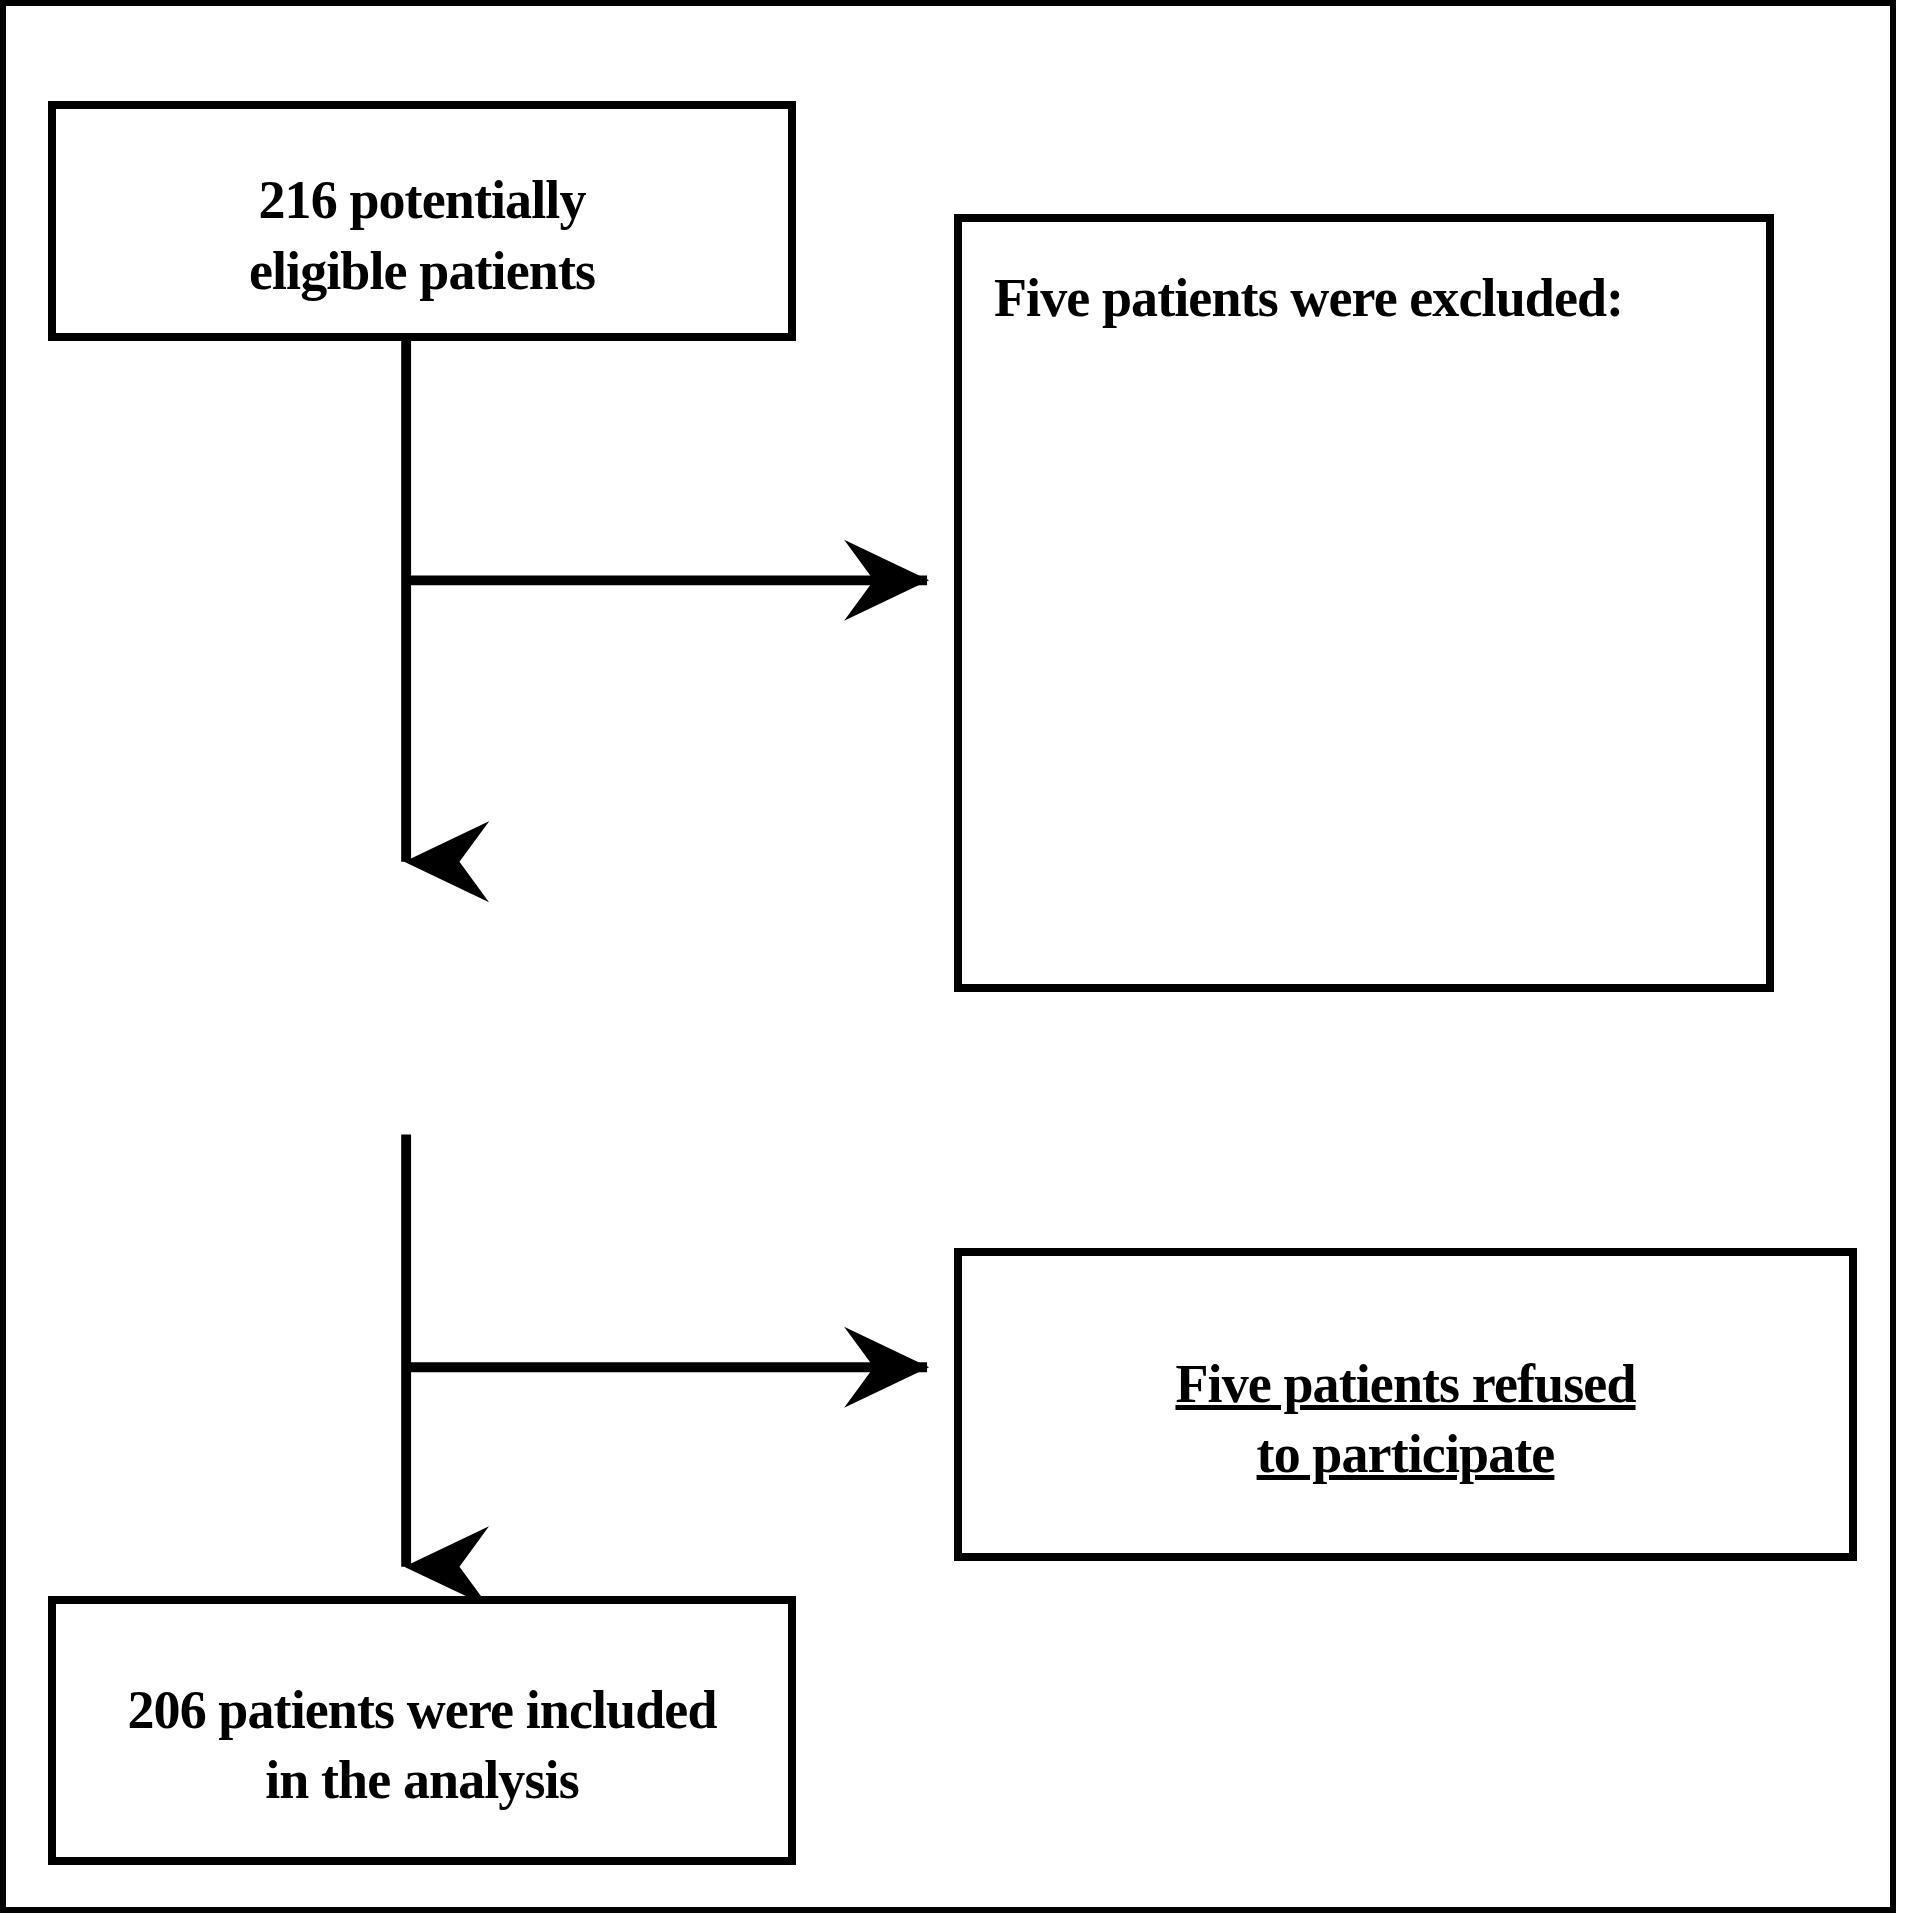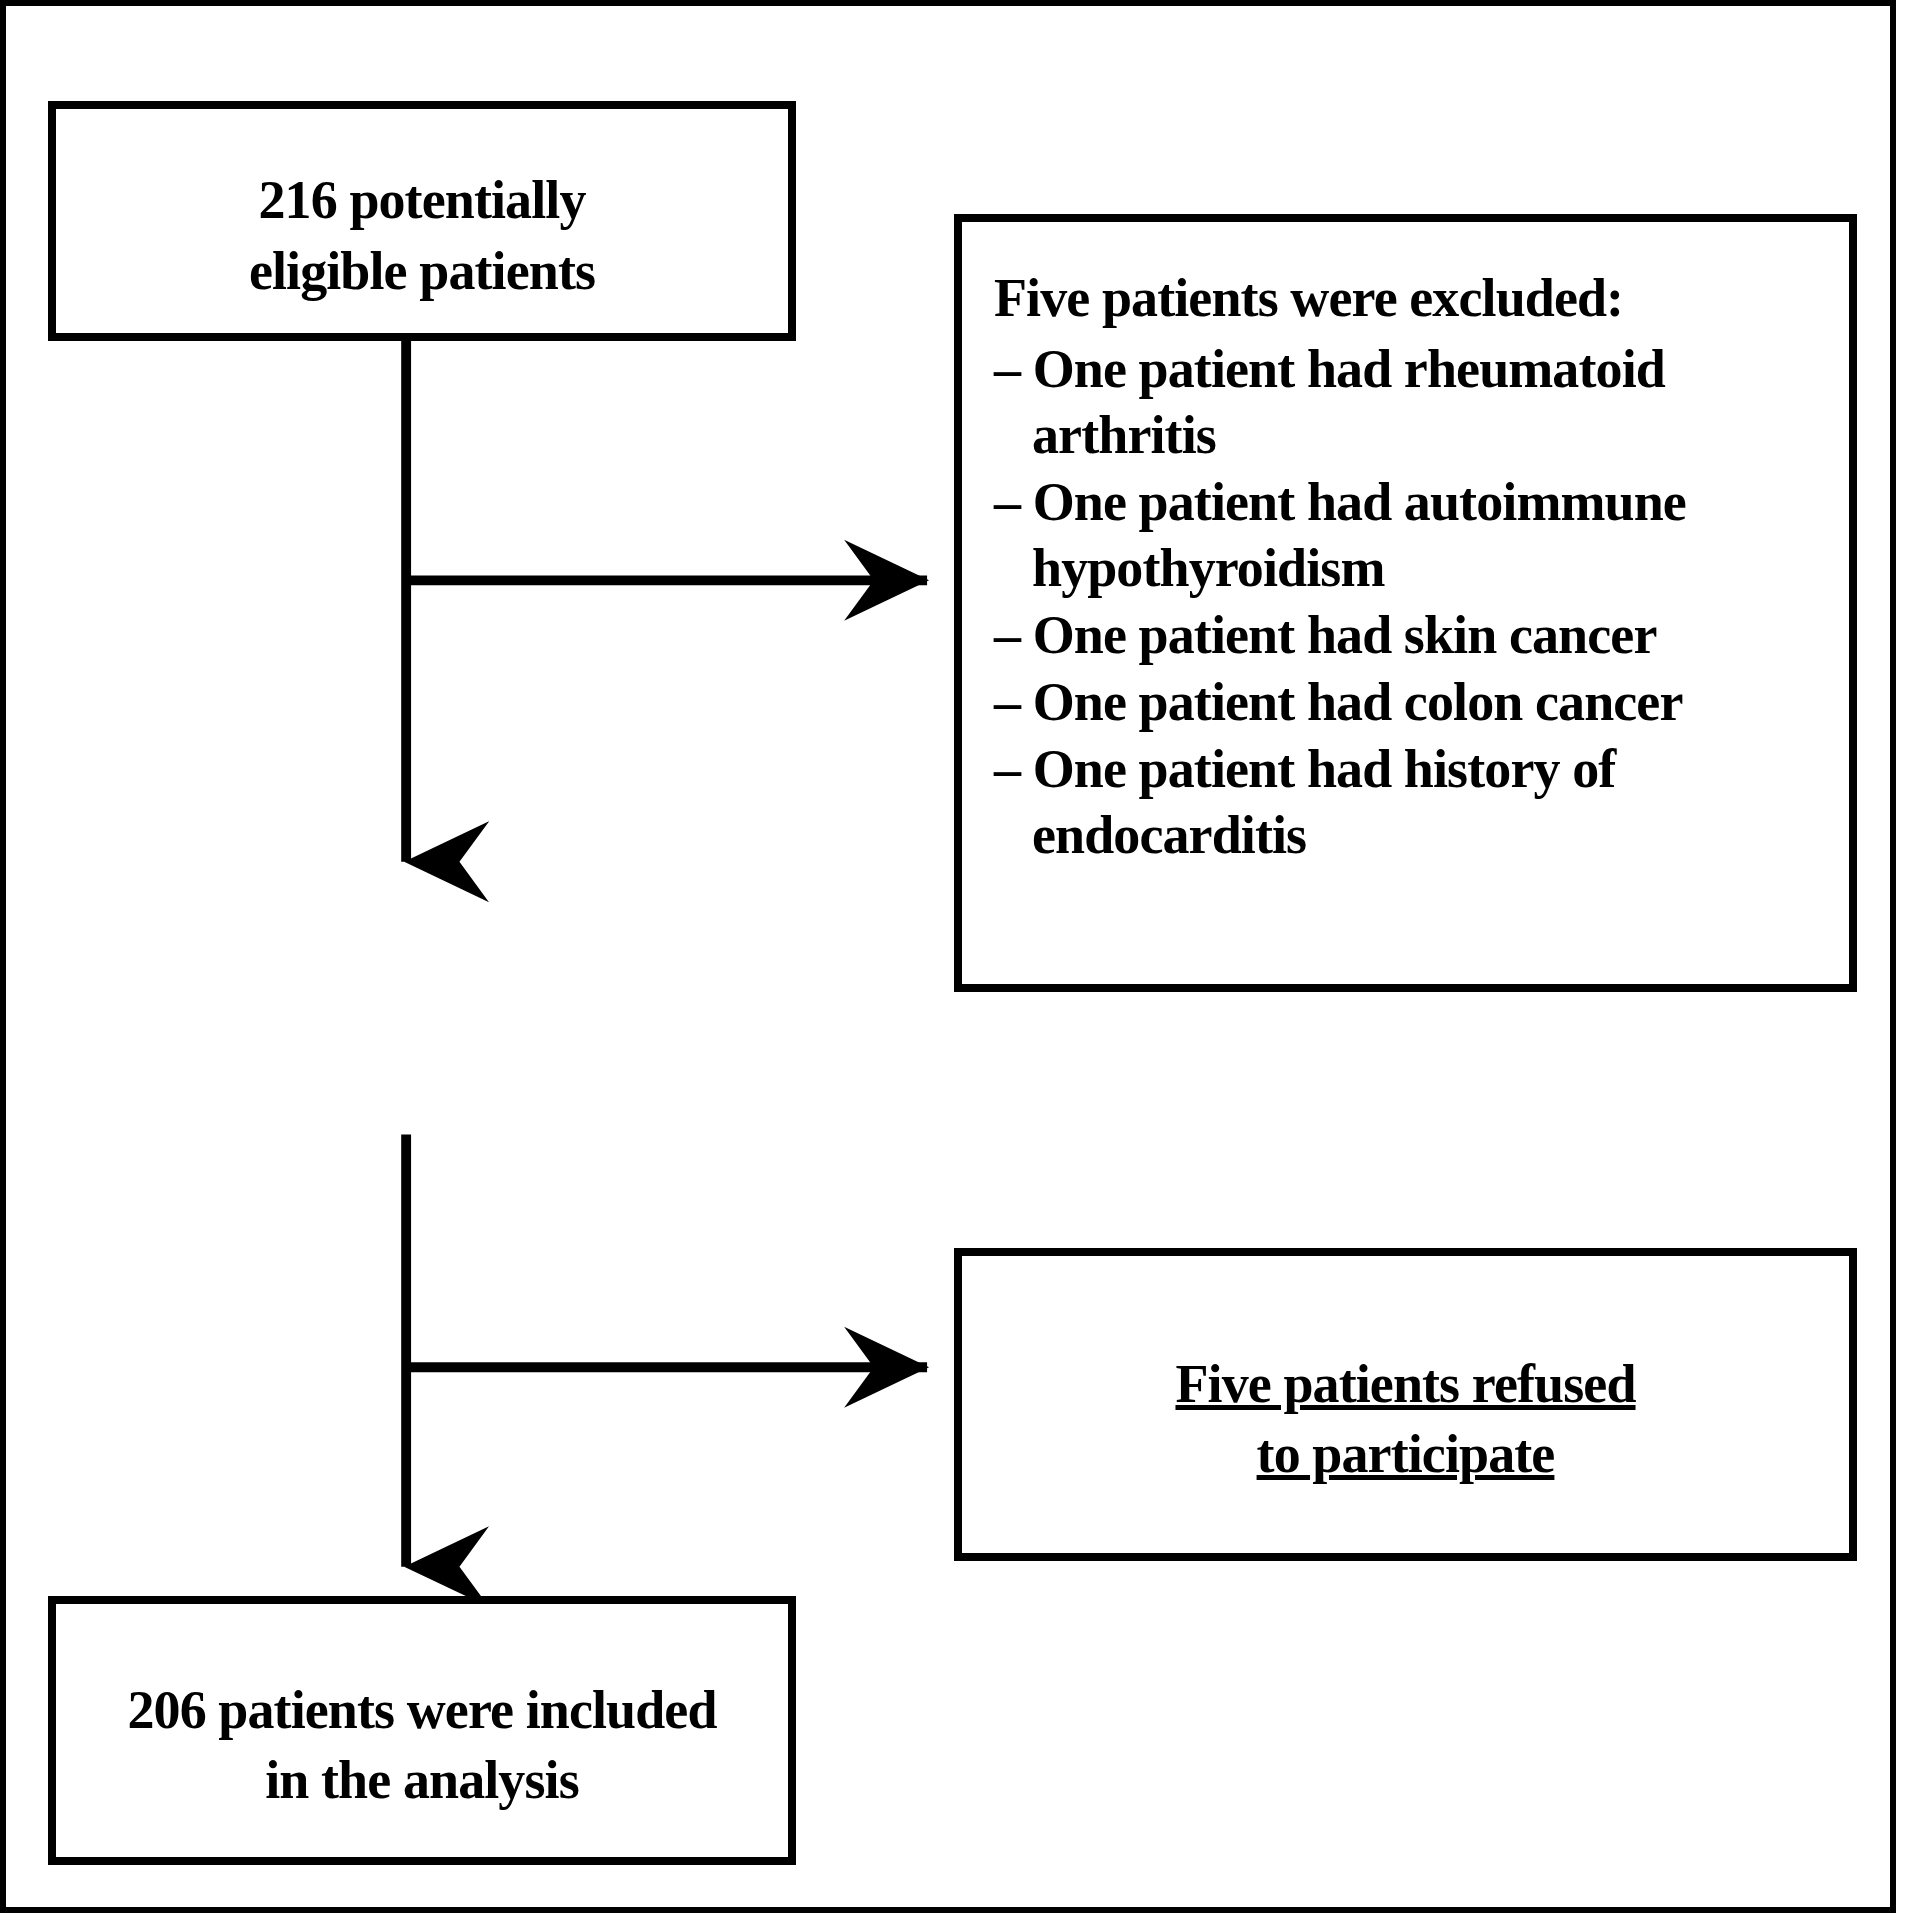--- a/index.html
+++ b/index.html
@@ -45,21 +45,21 @@
     line-height: 1.30;
     color: #000000;
     text-align: center;
     letter-spacing: -0.9px;
     white-space: pre-line;
     padding: 0 16px;
     margin-top: 29px;
   }
   
   #box-eligible   { left: 48px;   top: 101px;  width: 748px; height: 240px; }
-  #box-excluded   { left: 954px; top: 214px;  width: 903px; height: 778px;
+  #box-excluded   { left: 954px; top: 214px;  width: 820px; height: 778px;
                     align-items: flex-start; justify-content: flex-start; }
   #box-inclusion  { left: 48px;   top: 891px; width: 748px; height: 244px; }
   #box-refused    { left: 954px; top: 1248px; width: 903px; height: 313px; text-decoration: underline; }
   #box-analysis   { left: 48px;   top: 1596px; width: 748px; height: 269px; }
 
   
   .excl-block {
     padding: 44px 18.5px 0 32px;
     width: 100%;
     box-sizing: border-box;
@@ -129,27 +129,20 @@
   </svg>
 
   <div class="flow-box" id="box-eligible">
     <div class="box-text">216 potentially
 eligible patients</div>
   </div>
 
   <div class="flow-box" id="box-excluded">
     <div class="excl-block">
       <div class="excl-heading">Five patients were excluded:</div>
-      <ul class="excl-list">
-        <li class="excl-item">– One patient had rheumatoid arthritis</li>
-        <li class="excl-item">– One patient had autoimmune hypothyroidism</li>
-        <li class="excl-item">– One patient had skin cancer</li>
-        <li class="excl-item">– One patient had colon cancer</li>
-        <li class="excl-item">– One patient had history of endocarditis</li>
-      </ul>
     </div>
   </div>
 
 
   <div class="flow-box" id="box-refused">
     <div class="box-text">Five patients refused
 to participate</div>
   </div>
 
   <div class="flow-box" id="box-analysis">

